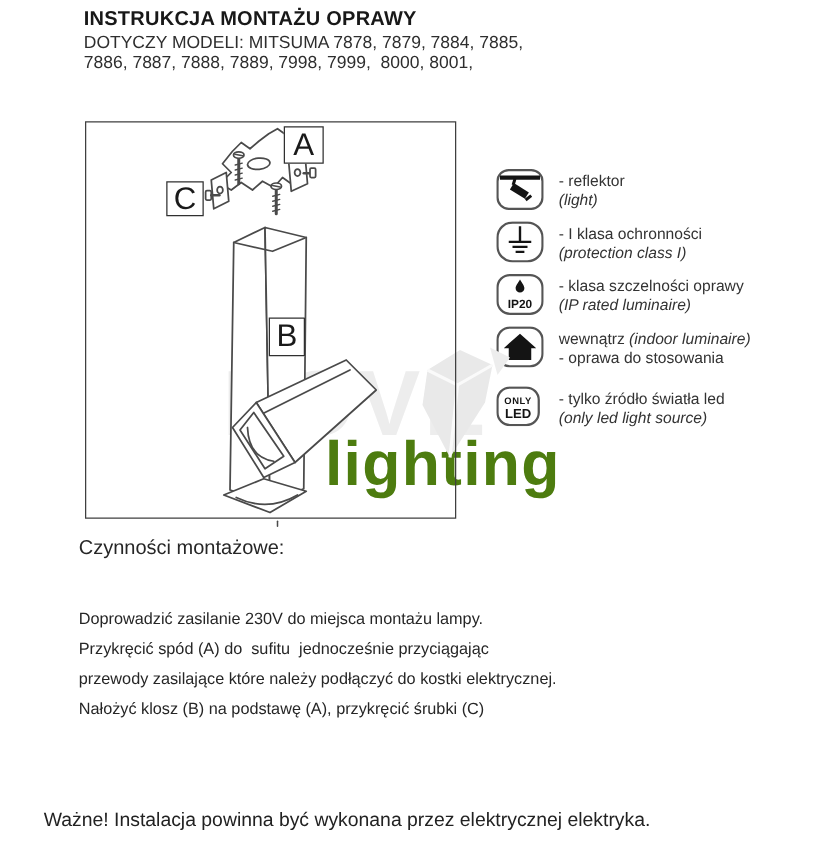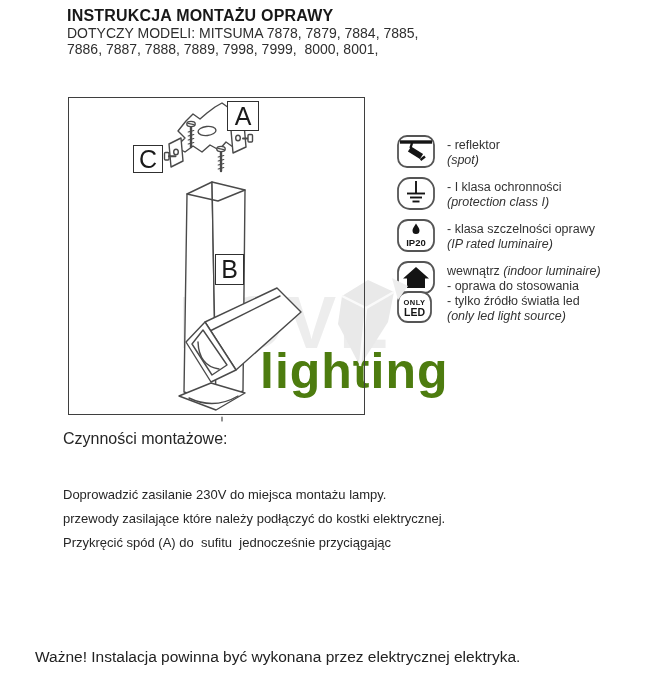--- a/index.html
+++ b/index.html
@@ -30,21 +30,21 @@
   .wm-lighting{position:absolute;left:260px;top:346px;font-size:50px;font-weight:bold;
            color:#4d7c0f;letter-spacing:1px;line-height:1;}
   .wm-gem{position:absolute;left:330px;top:276px;}
 
   
   .legend-row{position:absolute;left:397px;}
   .legend-row svg{display:block;}
   .legend-text{position:absolute;left:50px;top:3px;width:195px;font-size:12.5px;
                line-height:15px;color:#333;white-space:nowrap;}
   .legend-sub{font-style:italic;}
-  .row-1{top:135px;} .row-2{top:177px;} .row-3{top:219px;} .row-4{top:261px;} .row-5{top:291px;border-radius:10px;}
+  .row-1{top:135px;} .row-2{top:177px;} .row-3{top:219px;} .row-4{top:261px;} .row-5{top:309px;border-radius:10px;}
   .icon-badge{font-family:"Liberation Sans", sans-serif;font-weight:bold;fill:#141414;}
 
   
   .section-heading{position:absolute;left:63px;top:430px;font-size:16px;color:#262626;}
   .instructions{position:absolute;left:63px;top:483px;font-size:13px;line-height:24px;
                 color:#262626;}
   .instr-line{white-space:pre;}
   .warning{position:absolute;left:35px;top:648px;font-size:15.5px;color:#222;white-space:pre;}
 </style>
 </head>
@@ -137,21 +137,21 @@
   <div class="legend-row row-1">
     <svg width="38" height="33" viewBox="0 0 38 33">
       <rect x="1" y="1" width="36" height="31" rx="9" fill="#fff" stroke="#555" stroke-width="1.8"></rect>
       <line x1="3" y1="7" x2="35" y2="7" stroke="#141414" stroke-width="3.4"></line>
       <line x1="15" y1="8" x2="13.5" y2="13" stroke="#141414" stroke-width="2.4"></line>
       <line x1="12.5" y1="14" x2="24.5" y2="21.5" stroke="#141414" stroke-width="6"></line>
       <line x1="23.5" y1="25" x2="28" y2="21.5" stroke="#141414" stroke-width="2.4"></line>
     </svg>
     <div class="legend-text">
       <div>- reflektor</div>
-      <div class="legend-sub">(spot)</div>
+      <div class="legend-sub">(light)</div>
     </div>
   </div>
 
   <div class="legend-row row-2">
     <svg width="38" height="33" viewBox="0 0 38 33">
       <rect x="1" y="1" width="36" height="31" rx="12" fill="#fff" stroke="#555" stroke-width="1.8"></rect>
       <g stroke="#141414" stroke-width="1.9">
         <line x1="19" y1="4" x2="19" y2="16.5"></line>
         <line x1="10" y1="16.5" x2="28" y2="16.5"></line>
         <line x1="13" y1="20.5" x2="25" y2="20.5"></line>
@@ -196,19 +196,20 @@
     <div class="legend-text">
       <div>- tylko źródło światła led</div>
       <div class="legend-sub">(only led light source)</div>
     </div>
   </div>
 
   <div class="section-heading">Czynności montażowe:</div>
 
   <div class="instructions">
     <div class="instr-line">Doprowadzić zasilanie 230V do miejsca montażu lampy.</div>
+    <div class="instr-line">Przykręcić spód (A) do  sufitu  jednocześnie przyciągając</div>
     <div class="instr-line">przewody zasilające które należy podłączyć do kostki elektrycznej.</div>
-    <div class="instr-line">Przykręcić spód (A) do  sufitu  jednocześnie przyciągając</div>
+    <div class="instr-line">Nałożyć klosz (B) na podstawę (A), przykręcić śrubki (C)</div>
   </div>
 
   <div class="warning">Ważne! Instalacja powinna być wykonana przez elektrycznej elektryka.</div>
 
 </div>
 
 </body></html>

